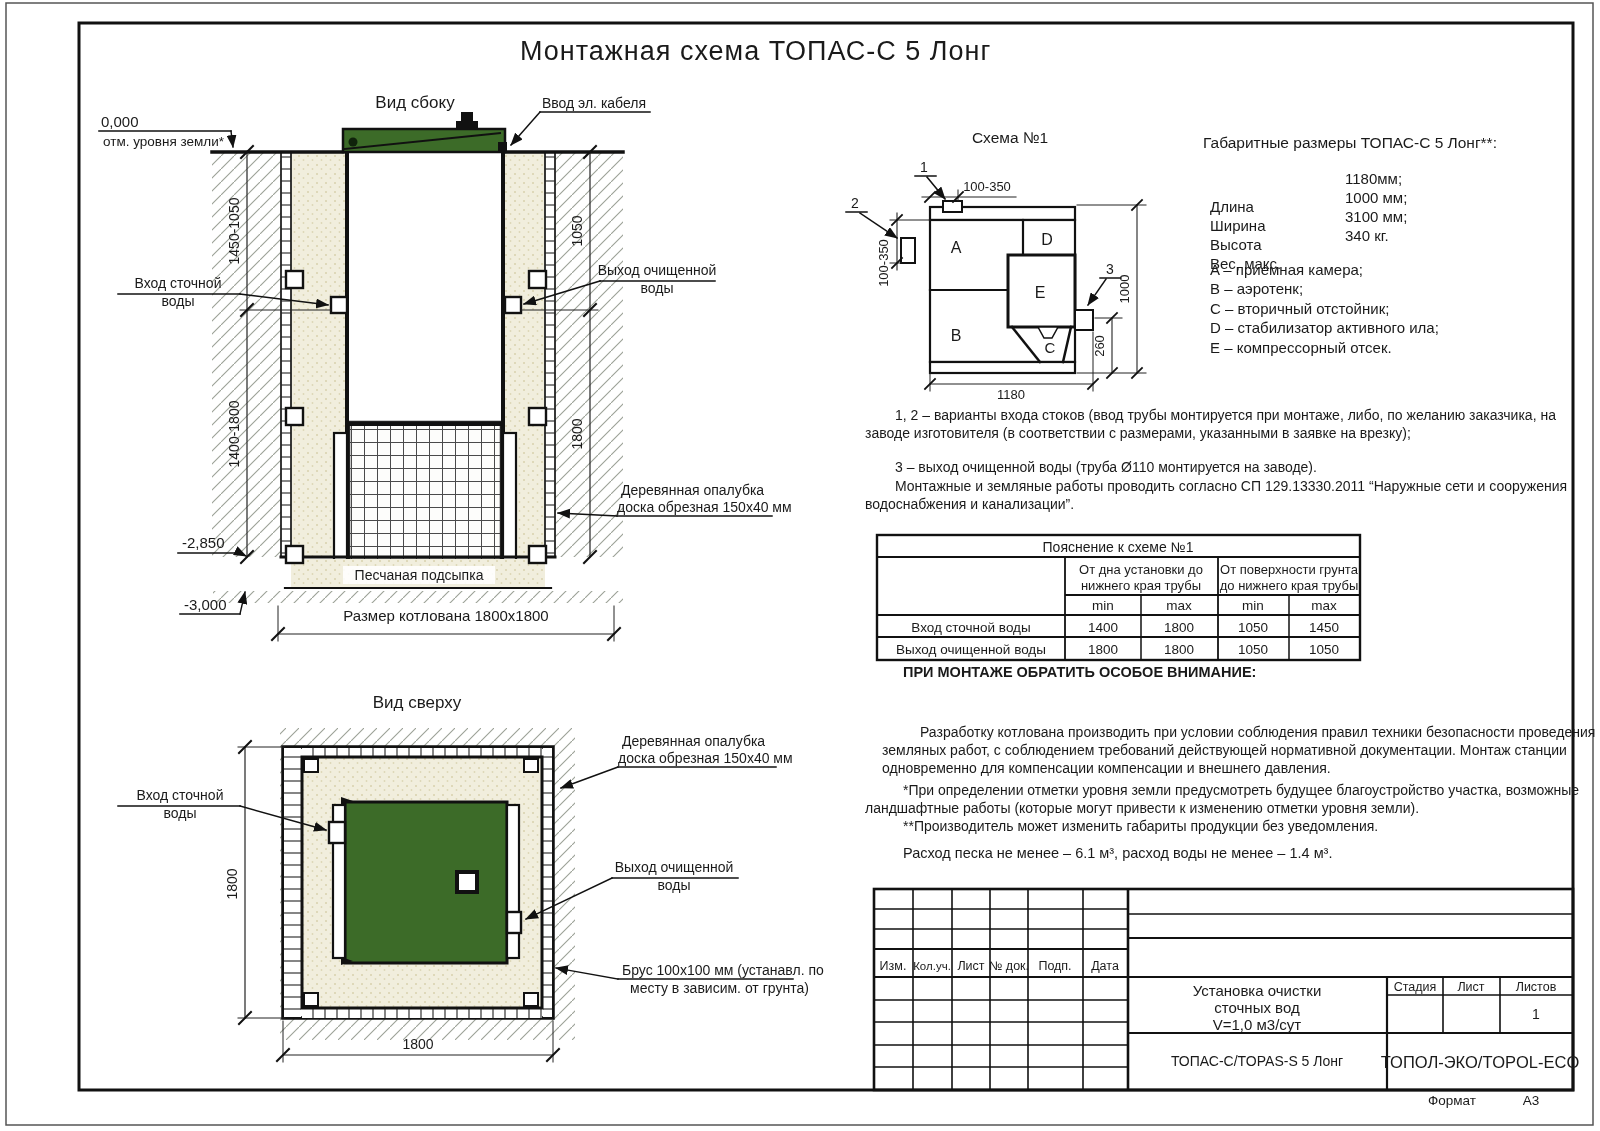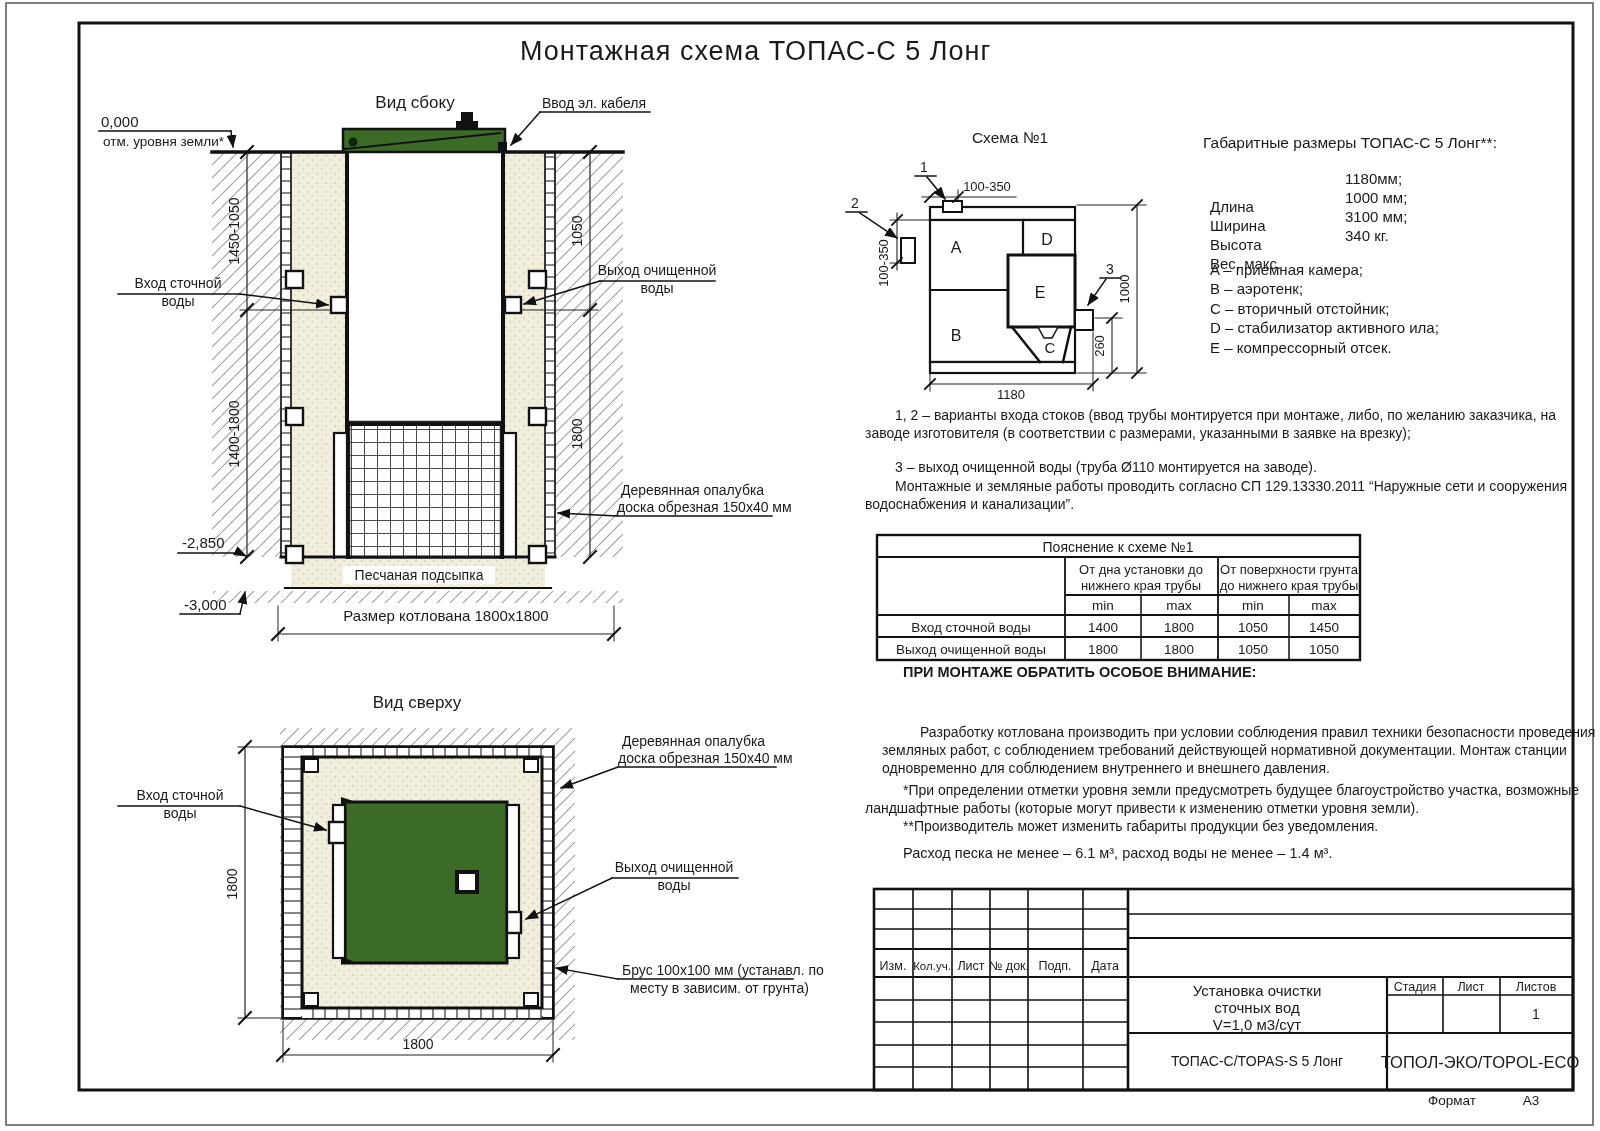--- a/index.html
+++ b/index.html
@@ -406,21 +406,21 @@
 </div>
 <div class="abs" style="left:865px;top:477px;width:700px;">
   <div class="note-line ind30">Монтажные и земляные работы проводить согласно СП 129.13330.2011 “Наружные сети и сооружения</div>
   <div class="note-line">водоснабжения и канализации”.</div>
 </div>
 
 <div class="abs attn-head" style="left:903px;top:664px;text-align:right;">ПРИ МОНТАЖЕ ОБРАТИТЬ ОСОБОЕ ВНИМАНИЕ:</div>
 <div class="abs" style="left:882px;top:683px;width:710px;margin-top:40px;">
   <div class="attn-line ind">Разработку котлована производить при условии соблюдения правил техники безопасности проведения</div>
   <div class="attn-line">земляных работ, с соблюдением требований действующей нормативной документации. Монтаж станции</div>
-  <div class="attn-line">одновременно для соблюдением внутреннего и внешнего давления.</div>
+  <div class="attn-line">одновременно для компенсации компенсации и внешнего давления.</div>
 </div>
 <div class="abs" style="left:865px;top:781px;width:710px;">
   <div class="attn-line ind">*При определении отметки уровня земли предусмотреть будущее благоустройство участка, возможные</div>
   <div class="attn-line">ландшафтные работы (которые могут привести к изменению отметки уровня земли).</div>
   <div class="attn-line ind">**Производитель может изменить габариты продукции без уведомления.</div>
 </div>
 <div class="abs consumption" style="left:903px;top:845px;">Расход песка не менее – 6.1 м³, расход воды не менее – 1.4 м³.</div>
 
 </div>
 

